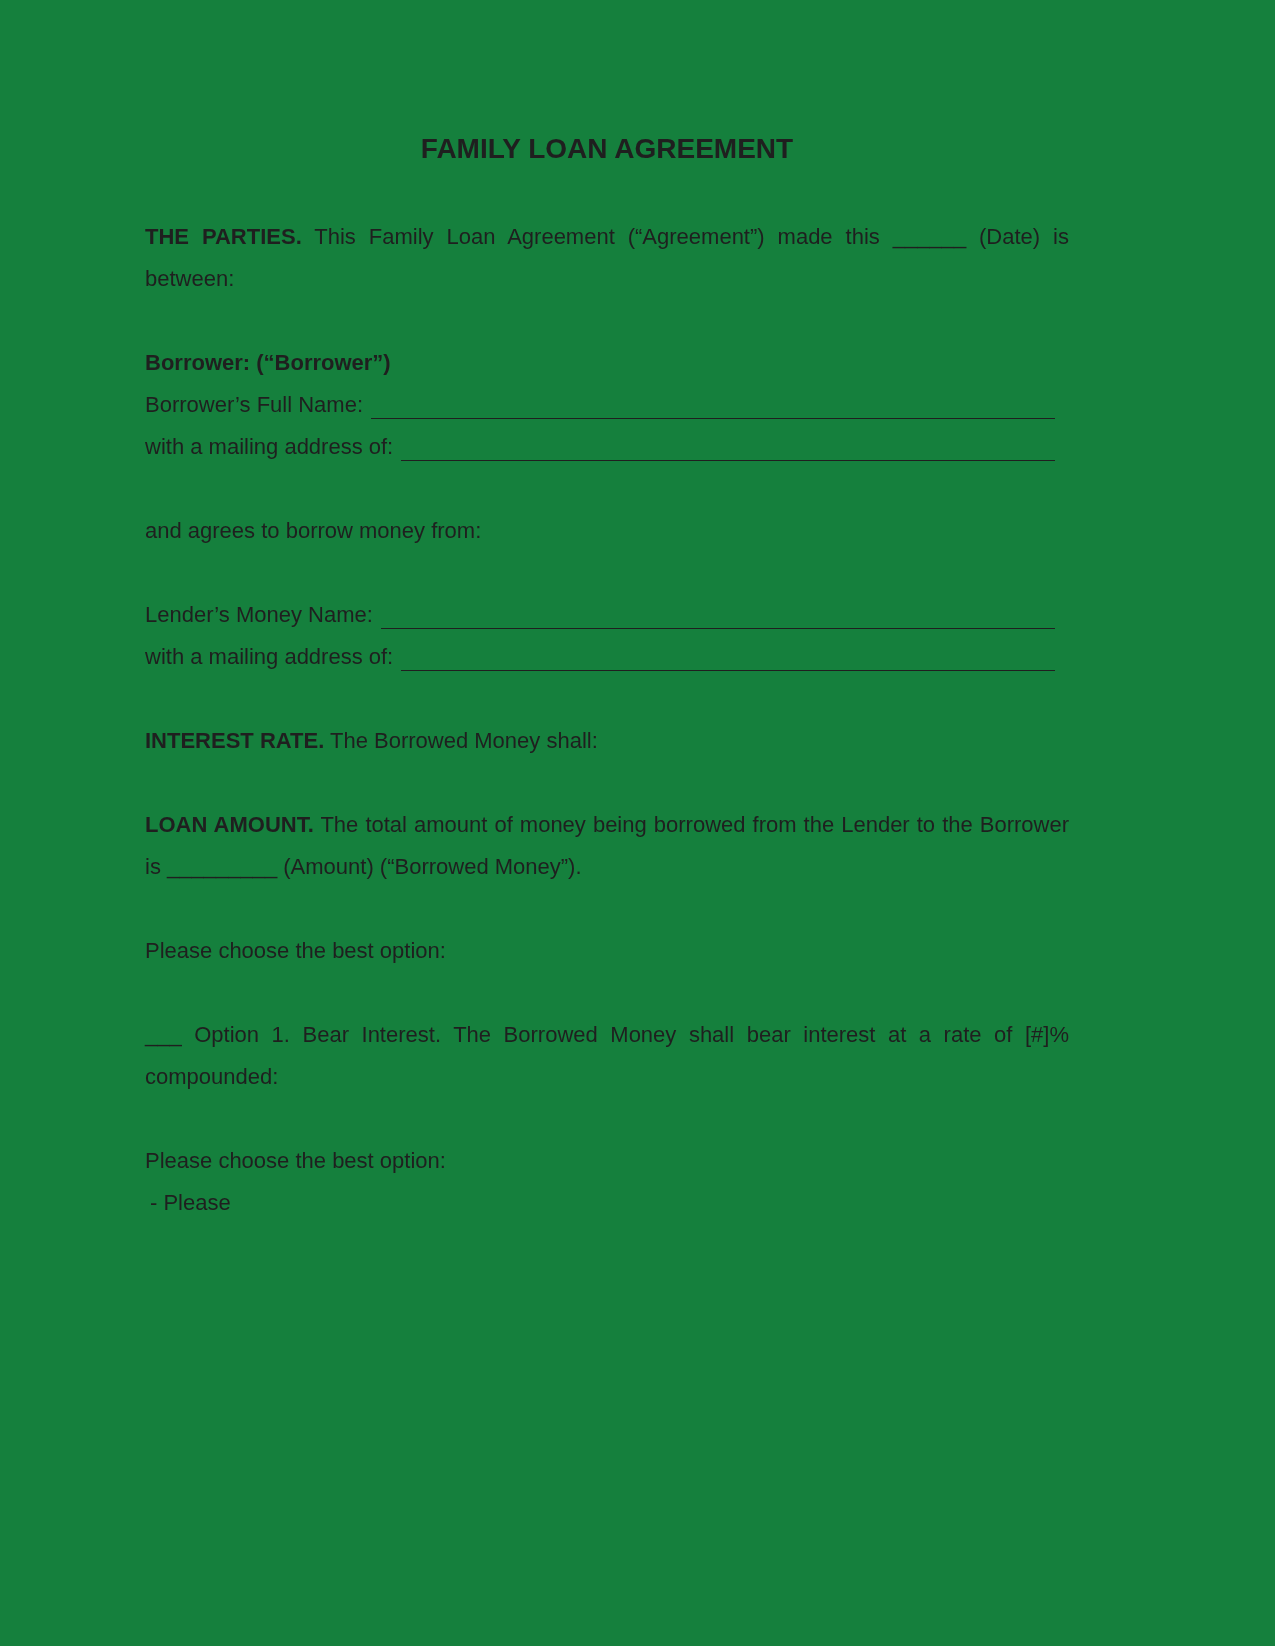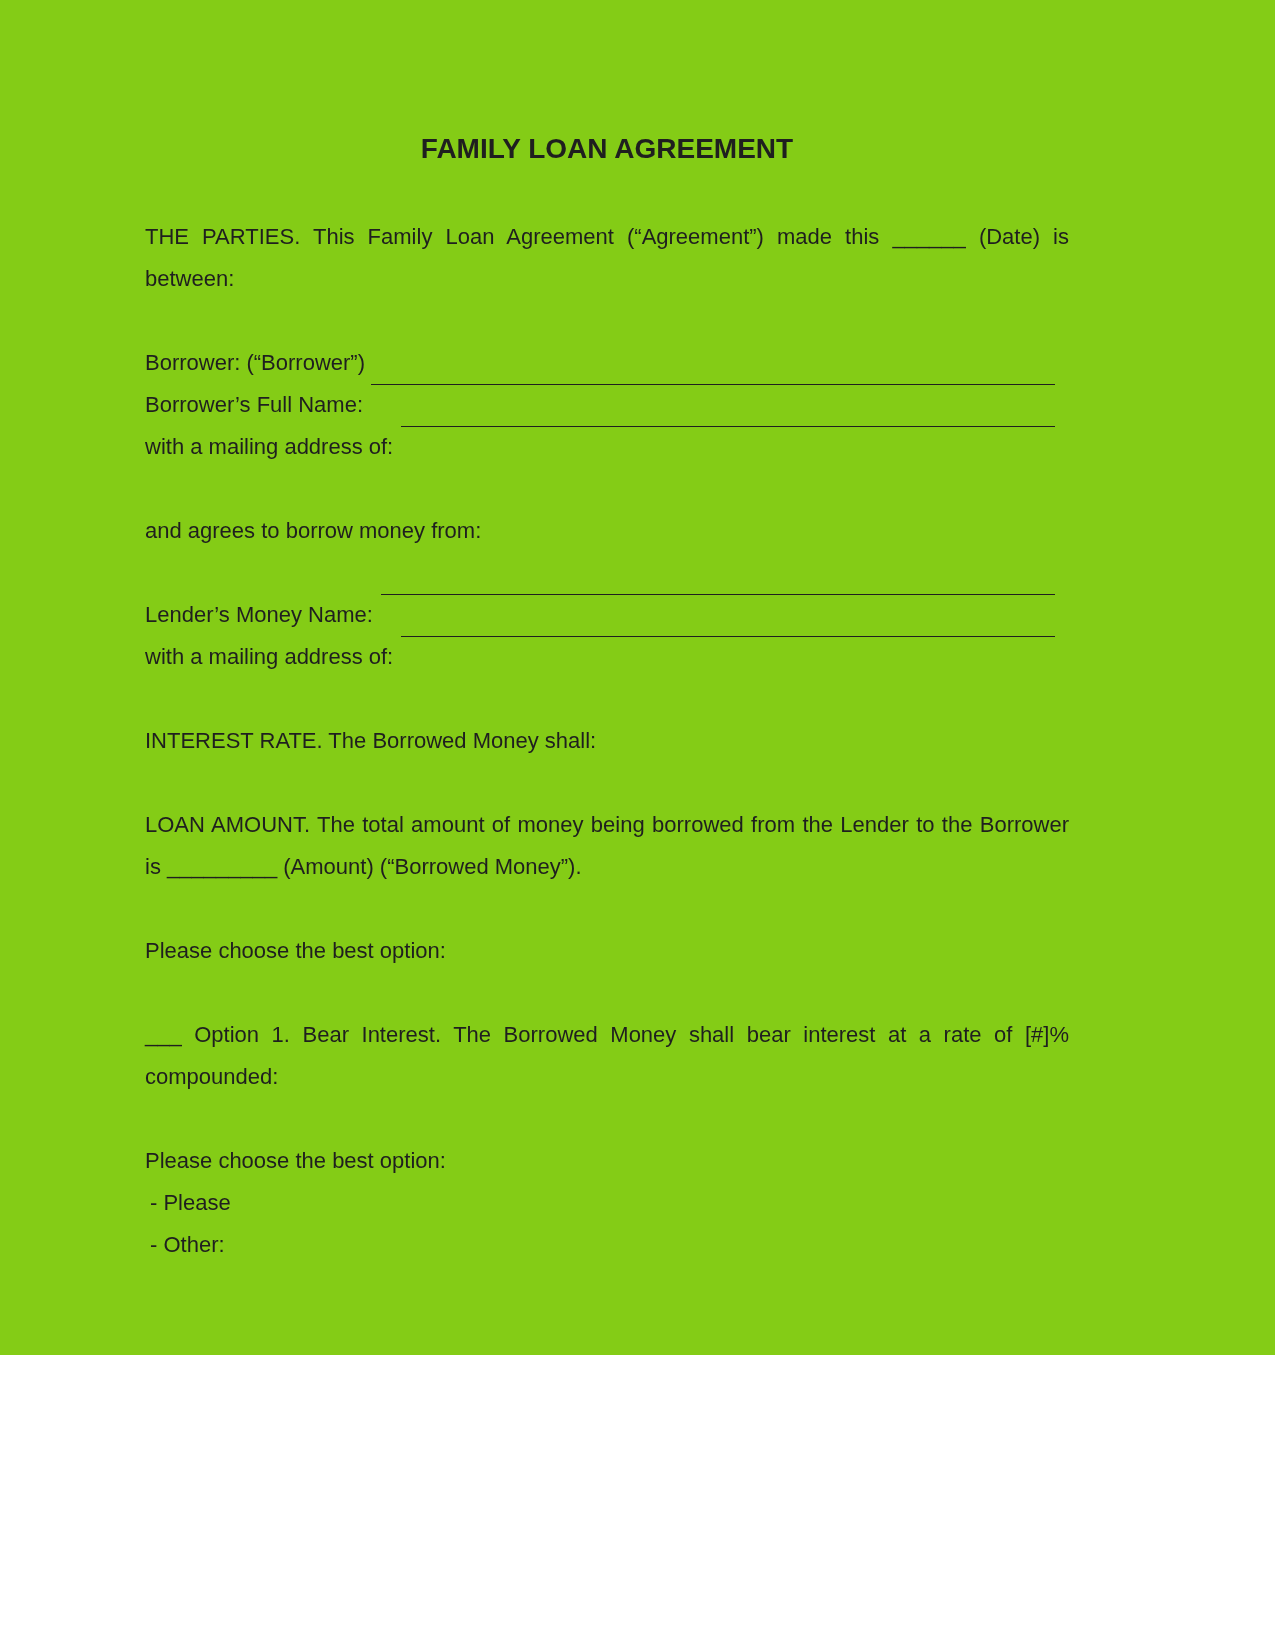--- a/index.html
+++ b/index.html
@@ -4,23 +4,23 @@
 <style>
   * { box-sizing: border-box; }
   html, body {
     margin: 0;
     padding: 0;
     background: #ffffff;
   }
   .page {
     position: relative;
     width: 1275px;
-    height: 1355px;
+    height: 1646px;
     margin: 0 auto;
-    background: #84cc16;
+    background: #15803d;
     padding: 128px 206px 40px 145px;
     font-family: "Liberation Sans", sans-serif;
     font-size: 22px;
     line-height: 42px;
     color: #1f1f1f;
     overflow: hidden;
   }
   .title {
     font-size: 28px;
     font-weight: bold;
@@ -28,28 +28,28 @@
     line-height: 42px;
     margin: 0 0 46px 0;
   }
   .para {
     margin: 0 0 42px 0;
   }
   .justify {
     text-align: justify;
   }
   .b {
-    font-weight: normal;
+    font-weight: bold;
   }
   .block {
     margin: 16px 0 42px 0;
   }
   .field-row {
     display: flex;
-    align-items: flex-start;
+    align-items: flex-end;
   }
   .field-row .label {
     white-space: nowrap;
   }
   .blank-fill {
     flex: 1 1 auto;
     border-bottom: 1.6px solid #1f1f1f;
     margin: 0 14px 7px 8px;
   }
   .options .opt {
@@ -99,16 +99,15 @@
   <p class="para justify"><span class="b">LOAN AMOUNT.</span><span> The total amount of money being borrowed from the Lender to the Borrower is _________ (Amount) (“Borrowed Money”).</span></p>
 
   <p class="para">Please choose the best option:</p>
 
   <p class="para justify">___ Option 1. Bear Interest. The Borrowed Money shall bear interest at a rate of [#]% compounded:</p>
 
   <p class="para" style="margin-bottom:0;">Please choose the best option:</p>
 
   <div class="options">
     <div class="opt">- Please</div>
-    <div class="opt last">- Other:</div>
   </div>
 
 </div>
 
 </body></html>

